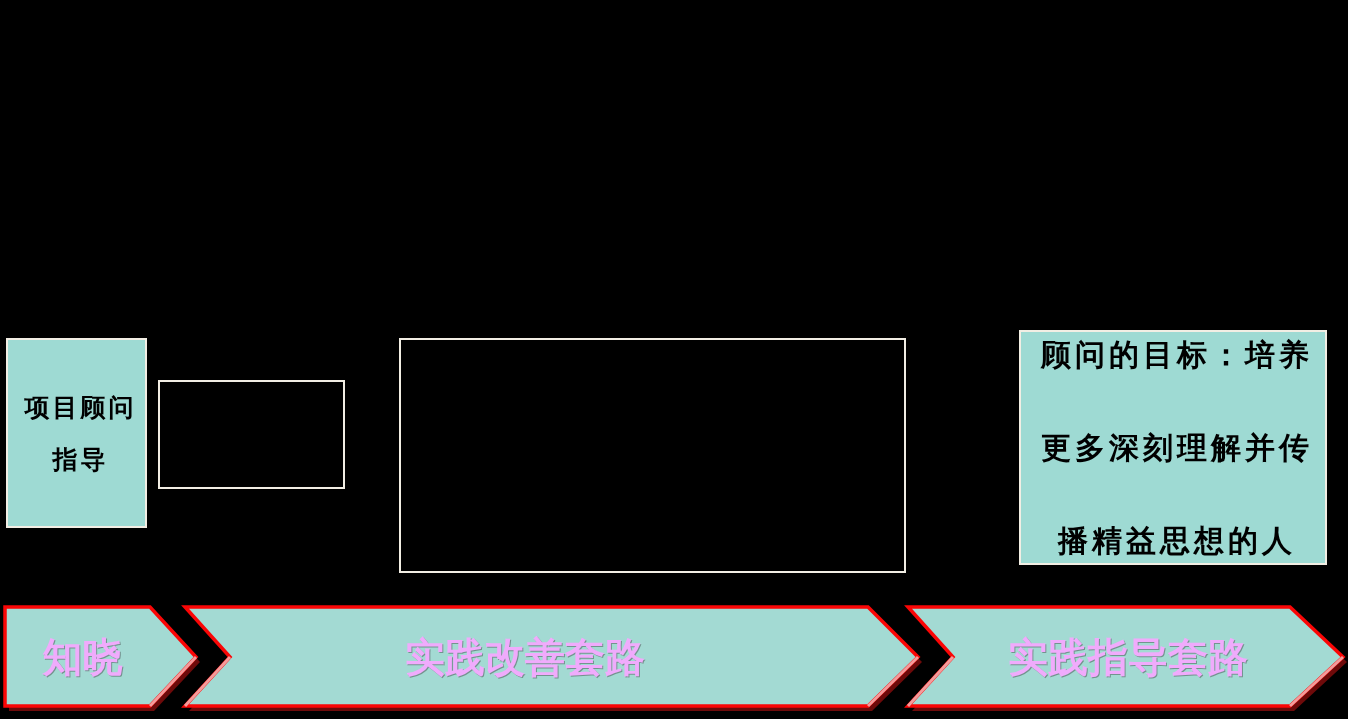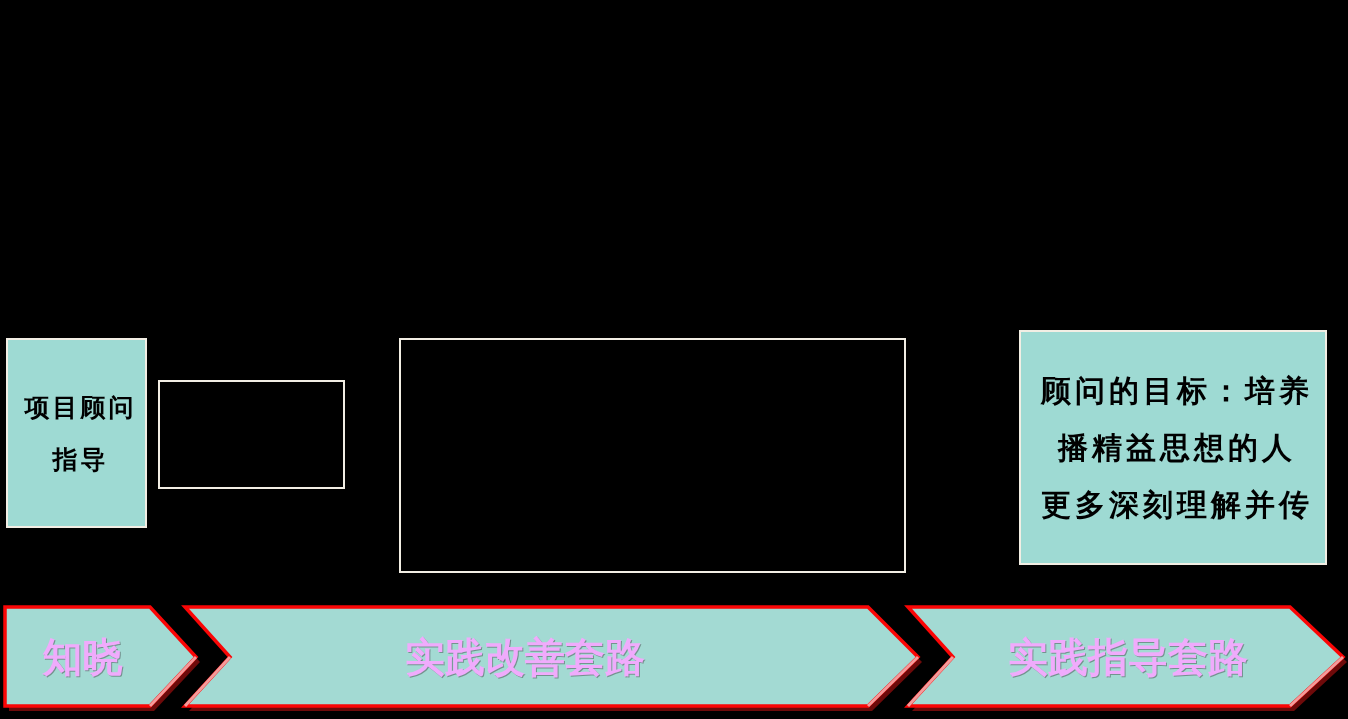--- a/index.html
+++ b/index.html
@@ -34,20 +34,21 @@
     width: 141px; height: 190px;
     font-size: 25px;
     letter-spacing: 3px;
   }
   .box-left .line { line-height: 52px; }
   .box-right {
     left: 1019px; top: 330px;
     width: 308px; height: 235px;
     font-size: 30px;
     letter-spacing: 4px;
+    gap: 36px;
   }
   .box-right .line { line-height: 57px; }
   .outline-box {
     position: absolute;
     border: 2px solid #F2EEE4;
     box-sizing: border-box;
     background: transparent;
   }
   .outline-small {
     left: 158px; top: 380px;
@@ -89,22 +90,22 @@
     <div class="line">项目顾问</div>
     <div class="line">指导</div>
   </div>
 
   <div class="outline-box outline-small"></div>
 
   <div class="outline-box outline-large"></div>
 
   <div class="teal-box box-right">
     <div class="line">顾问的目标：培养</div>
+    <div class="line">更多深刻理解并传</div>
     <div class="line">播精益思想的人</div>
-    <div class="line">更多深刻理解并传</div>
   </div>
 
   <svg class="arrows-svg" viewBox="0 0 1348 719">
 
     <g transform="translate(4,5)">
       <polygon points="5,607 150,607 196,657 150,706 5,706" fill="#6E0A0A"></polygon>
       <polygon points="185,607 868,607 918,657 868,706 185,706 230,657" fill="#6E0A0A"></polygon>
       <polygon points="908,607 1290,607 1343,657 1290,706 908,706 953,657" fill="#6E0A0A"></polygon>
     </g>
 

